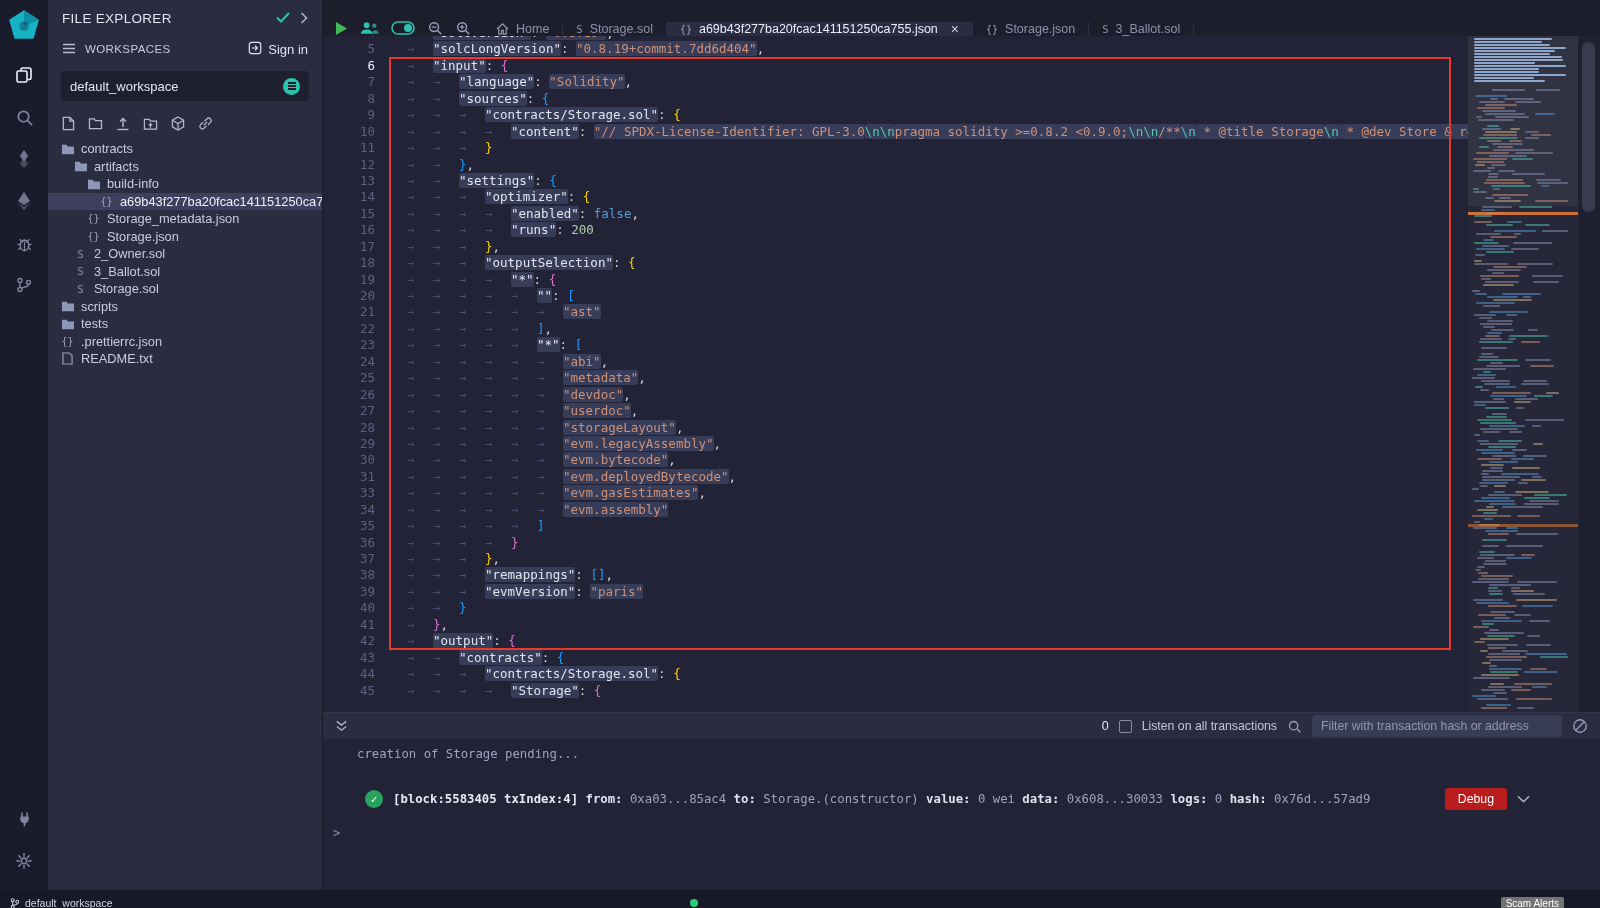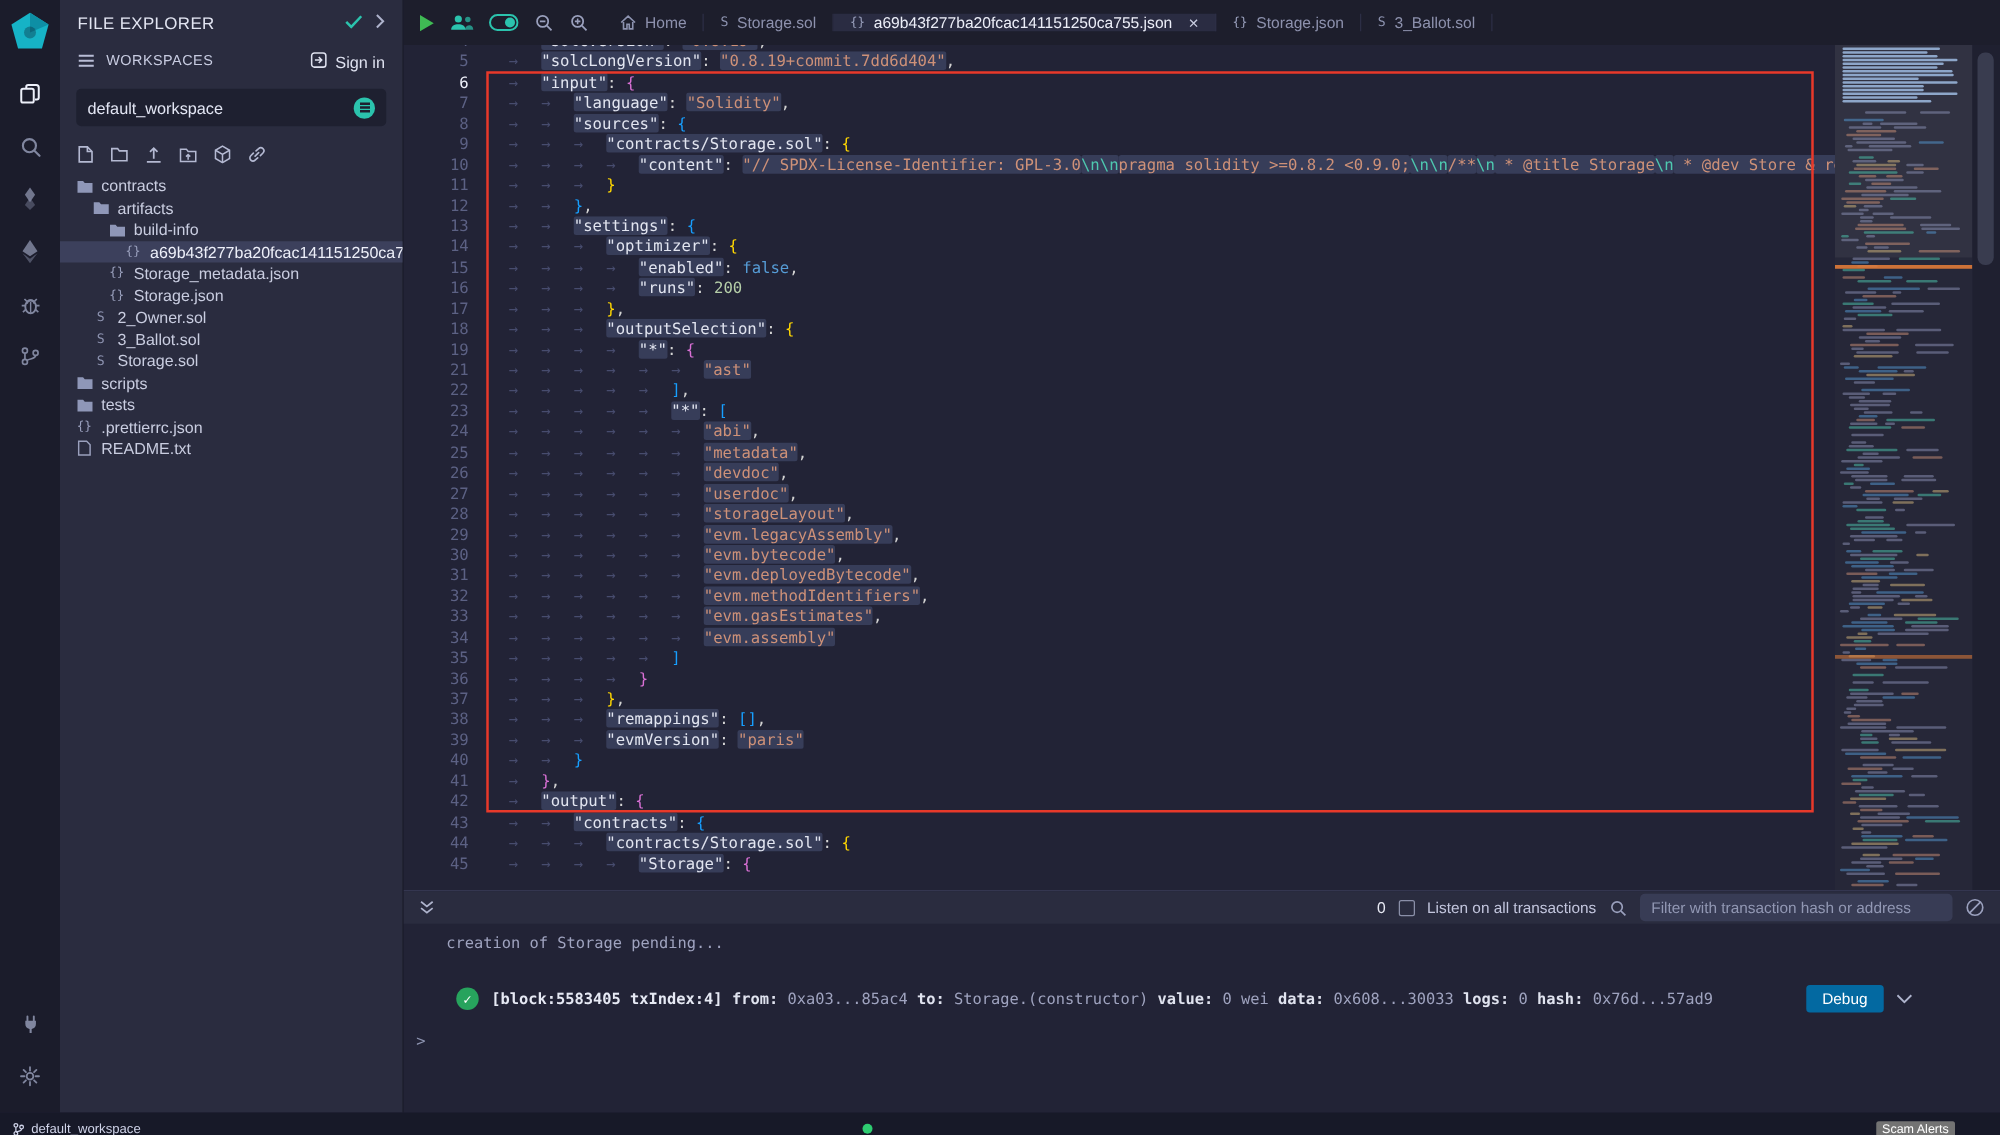--- a/index.html
+++ b/index.html
@@ -32,21 +32,21 @@
   .fe-tools .tool{cursor:pointer;display:flex;align-items:center}
   .tree{font-size:12.8px;color:#c9cde0}
   .tree-item{height:17.5px;display:flex;align-items:center;gap:6px;cursor:pointer;white-space:nowrap;overflow:hidden}
   .tree-item.selected{background:#3c405c;color:#eef0fa}
   .tree-ic{width:15px;display:inline-flex;justify-content:center;color:#929ab8;flex-shrink:0}
   .json-glyph{font-family:"DejaVu Sans Mono",monospace;font-size:10px;color:#9aa0bd}
   .sol-glyph{font-family:"DejaVu Sans Mono",monospace;font-size:10.5px;color:#8d93b0}
 
   
   .main{flex:1;display:flex;flex-direction:column;min-width:0}
-  .tabbar{height:36px;background:#1d1e2c;display:flex;align-items:center;flex-shrink:0}
+  .tabbar{height:36px;background:#1d1e2c;display:flex;align-items:flex-end;flex-shrink:0}
   .run-controls{display:flex;align-items:center;gap:12px;padding:0 12px}
   .rc{cursor:pointer;display:flex;align-items:center}
   .tabs{display:flex;align-items:stretch}
   .tab{display:flex;align-items:center;gap:7px;padding:0 13px;border-right:1px solid #2c2e45;color:#8d91ad;font-size:12.5px;cursor:pointer;white-space:nowrap}
   .tab.active{background:#2a2c42;color:#eceef8}
   .tab-ic{color:#8d93b0;display:inline-flex;align-items:center}
   .tab .close{margin-left:6px;color:#c9cde0;font-size:14px;line-height:1;cursor:pointer}
 
   
   .editor-wrap{flex:1;display:flex;min-height:0;background:#222336;position:relative;overflow:hidden}
@@ -87,21 +87,21 @@
   .filter-input::placeholder{color:#9298b4}
   .ban{color:#9aa0bd;display:flex;cursor:pointer}
   .term-body{flex:1;padding:7px 0 0 0;font-family:"DejaVu Sans Mono",monospace;font-size:12.3px;color:#9fa3bf;position:relative}
   .term-line{padding-left:34px;line-height:16px}
   .tx-row{display:flex;align-items:center;margin-top:26px;padding:0 70px 0 42px;gap:10px}
   .tx-check{width:18px;height:18px;border-radius:50%;background:#27a35d;color:#fff;font-size:11px;display:flex;align-items:center;justify-content:center;flex-shrink:0}
   .tx-text{flex:1;white-space:nowrap;overflow:hidden}
   .tx-block{color:#e6e9f4;font-weight:bold}
   .tx-key{color:#e0e3ef;font-weight:bold}
   .tx-val{color:#9fa3bf}
-  .debug-btn{background:#0369a1;color:#fff;border:none;border-radius:3px;font-size:12.3px;padding:4px 13px;cursor:pointer;font-family:"Liberation Sans",sans-serif}
+  .debug-btn{background:#b91c1c;color:#fff;border:none;border-radius:3px;font-size:12.3px;padding:4px 13px;cursor:pointer;font-family:"Liberation Sans",sans-serif}
   .tx-chev{color:#aeb3cc;cursor:pointer;display:flex}
   .prompt{padding-left:10px;margin-top:16px;color:#8d93b0}
 
   
   .statusbar{height:18px;background:#171928;display:flex;align-items:center;padding:2px 10px 0;font-size:10.5px;color:#cfd3e8;overflow:hidden;flex-shrink:0}
   .sb-left{display:flex;align-items:center;gap:5px;padding-top:6px}
   .sb-mid{position:absolute;left:690px;display:flex;align-items:center;gap:5px;padding-top:6px}
   .sb-dot{width:8px;height:8px;border-radius:50%;background:#2ecc71}
   .sb-right{margin-left:auto;display:flex;align-items:center;gap:8px;padding-top:6px;margin-right:26px}
   .scam{background:#737373;color:#fff;border-radius:2px;padding:1px 5px;font-size:10px;white-space:nowrap}
@@ -429,32 +429,32 @@
               <div class="code-line"><span class="ln">10</span><span class="lc"><span class="ind">→</span><span class="ind">→</span><span class="ind">→</span><span class="ind">→</span><span class="t-k">"content"</span><span class="t-c">: </span><span class="t-s">"// SPDX-License-Identifier: GPL-3.0</span><span class="t-e">\n\n</span><span class="t-s">pragma solidity &gt;=0.8.2 &lt;0.9.0;</span><span class="t-e">\n\n</span><span class="t-s">/**</span><span class="t-e">\n</span><span class="t-s"> * @title Storage</span><span class="t-e">\n</span><span class="t-s"> * @dev Store &amp; retrieve value in a va</span></span></div>
               <div class="code-line"><span class="ln">11</span><span class="lc"><span class="ind">→</span><span class="ind">→</span><span class="ind">→</span><span class="t-p1">}</span></span></div>
               <div class="code-line"><span class="ln">12</span><span class="lc"><span class="ind">→</span><span class="ind">→</span><span class="t-p3">}</span><span class="t-c">,</span></span></div>
               <div class="code-line"><span class="ln">13</span><span class="lc"><span class="ind">→</span><span class="ind">→</span><span class="t-k">"settings"</span><span class="t-c">: </span><span class="t-p3">{</span></span></div>
               <div class="code-line"><span class="ln">14</span><span class="lc"><span class="ind">→</span><span class="ind">→</span><span class="ind">→</span><span class="t-k">"optimizer"</span><span class="t-c">: </span><span class="t-p1">{</span></span></div>
               <div class="code-line"><span class="ln">15</span><span class="lc"><span class="ind">→</span><span class="ind">→</span><span class="ind">→</span><span class="ind">→</span><span class="t-k">"enabled"</span><span class="t-c">: </span><span class="t-b">false</span><span class="t-c">,</span></span></div>
               <div class="code-line"><span class="ln">16</span><span class="lc"><span class="ind">→</span><span class="ind">→</span><span class="ind">→</span><span class="ind">→</span><span class="t-k">"runs"</span><span class="t-c">: </span><span class="t-n">200</span></span></div>
               <div class="code-line"><span class="ln">17</span><span class="lc"><span class="ind">→</span><span class="ind">→</span><span class="ind">→</span><span class="t-p1">}</span><span class="t-c">,</span></span></div>
               <div class="code-line"><span class="ln">18</span><span class="lc"><span class="ind">→</span><span class="ind">→</span><span class="ind">→</span><span class="t-k">"outputSelection"</span><span class="t-c">: </span><span class="t-p1">{</span></span></div>
               <div class="code-line"><span class="ln">19</span><span class="lc"><span class="ind">→</span><span class="ind">→</span><span class="ind">→</span><span class="ind">→</span><span class="t-k">"*"</span><span class="t-c">: </span><span class="t-p2">{</span></span></div>
+              <div class="code-line"><span class="ln">20</span><span class="lc"><span class="ind">→</span><span class="ind">→</span><span class="ind">→</span><span class="ind">→</span><span class="ind">→</span><span class="t-k">""</span><span class="t-c">: </span><span class="t-p3">[</span></span></div>
               <div class="code-line"><span class="ln">21</span><span class="lc"><span class="ind">→</span><span class="ind">→</span><span class="ind">→</span><span class="ind">→</span><span class="ind">→</span><span class="ind">→</span><span class="t-s">"ast"</span></span></div>
               <div class="code-line"><span class="ln">22</span><span class="lc"><span class="ind">→</span><span class="ind">→</span><span class="ind">→</span><span class="ind">→</span><span class="ind">→</span><span class="t-p3">]</span><span class="t-c">,</span></span></div>
               <div class="code-line"><span class="ln">23</span><span class="lc"><span class="ind">→</span><span class="ind">→</span><span class="ind">→</span><span class="ind">→</span><span class="ind">→</span><span class="t-k">"*"</span><span class="t-c">: </span><span class="t-p3">[</span></span></div>
               <div class="code-line"><span class="ln">24</span><span class="lc"><span class="ind">→</span><span class="ind">→</span><span class="ind">→</span><span class="ind">→</span><span class="ind">→</span><span class="ind">→</span><span class="t-s">"abi"</span><span class="t-c">,</span></span></div>
               <div class="code-line"><span class="ln">25</span><span class="lc"><span class="ind">→</span><span class="ind">→</span><span class="ind">→</span><span class="ind">→</span><span class="ind">→</span><span class="ind">→</span><span class="t-s">"metadata"</span><span class="t-c">,</span></span></div>
               <div class="code-line"><span class="ln">26</span><span class="lc"><span class="ind">→</span><span class="ind">→</span><span class="ind">→</span><span class="ind">→</span><span class="ind">→</span><span class="ind">→</span><span class="t-s">"devdoc"</span><span class="t-c">,</span></span></div>
               <div class="code-line"><span class="ln">27</span><span class="lc"><span class="ind">→</span><span class="ind">→</span><span class="ind">→</span><span class="ind">→</span><span class="ind">→</span><span class="ind">→</span><span class="t-s">"userdoc"</span><span class="t-c">,</span></span></div>
               <div class="code-line"><span class="ln">28</span><span class="lc"><span class="ind">→</span><span class="ind">→</span><span class="ind">→</span><span class="ind">→</span><span class="ind">→</span><span class="ind">→</span><span class="t-s">"storageLayout"</span><span class="t-c">,</span></span></div>
               <div class="code-line"><span class="ln">29</span><span class="lc"><span class="ind">→</span><span class="ind">→</span><span class="ind">→</span><span class="ind">→</span><span class="ind">→</span><span class="ind">→</span><span class="t-s">"evm.legacyAssembly"</span><span class="t-c">,</span></span></div>
               <div class="code-line"><span class="ln">30</span><span class="lc"><span class="ind">→</span><span class="ind">→</span><span class="ind">→</span><span class="ind">→</span><span class="ind">→</span><span class="ind">→</span><span class="t-s">"evm.bytecode"</span><span class="t-c">,</span></span></div>
               <div class="code-line"><span class="ln">31</span><span class="lc"><span class="ind">→</span><span class="ind">→</span><span class="ind">→</span><span class="ind">→</span><span class="ind">→</span><span class="ind">→</span><span class="t-s">"evm.deployedBytecode"</span><span class="t-c">,</span></span></div>
-              <div class="code-line"><span class="ln">32</span><span class="lc"><span class="ind">→</span><span class="ind">→</span><span class="ind">→</span><span class="ind">→</span><span class="ind">→</span><span class="ind">→</span><span class="t-s">"evm.methodIdentifiers"</span><span class="t-c">,</span></span></div>
               <div class="code-line"><span class="ln">33</span><span class="lc"><span class="ind">→</span><span class="ind">→</span><span class="ind">→</span><span class="ind">→</span><span class="ind">→</span><span class="ind">→</span><span class="t-s">"evm.gasEstimates"</span><span class="t-c">,</span></span></div>
               <div class="code-line"><span class="ln">34</span><span class="lc"><span class="ind">→</span><span class="ind">→</span><span class="ind">→</span><span class="ind">→</span><span class="ind">→</span><span class="ind">→</span><span class="t-s">"evm.assembly"</span></span></div>
               <div class="code-line"><span class="ln">35</span><span class="lc"><span class="ind">→</span><span class="ind">→</span><span class="ind">→</span><span class="ind">→</span><span class="ind">→</span><span class="t-p3">]</span></span></div>
               <div class="code-line"><span class="ln">36</span><span class="lc"><span class="ind">→</span><span class="ind">→</span><span class="ind">→</span><span class="ind">→</span><span class="t-p2">}</span></span></div>
               <div class="code-line"><span class="ln">37</span><span class="lc"><span class="ind">→</span><span class="ind">→</span><span class="ind">→</span><span class="t-p1">}</span><span class="t-c">,</span></span></div>
               <div class="code-line"><span class="ln">38</span><span class="lc"><span class="ind">→</span><span class="ind">→</span><span class="ind">→</span><span class="t-k">"remappings"</span><span class="t-c">: </span><span class="t-p3">[]</span><span class="t-c">,</span></span></div>
               <div class="code-line"><span class="ln">39</span><span class="lc"><span class="ind">→</span><span class="ind">→</span><span class="ind">→</span><span class="t-k">"evmVersion"</span><span class="t-c">: </span><span class="t-s">"paris"</span></span></div>
               <div class="code-line"><span class="ln">40</span><span class="lc"><span class="ind">→</span><span class="ind">→</span><span class="t-p3">}</span></span></div>
               <div class="code-line"><span class="ln">41</span><span class="lc"><span class="ind">→</span><span class="t-p2">}</span><span class="t-c">,</span></span></div>
               <div class="code-line"><span class="ln">42</span><span class="lc"><span class="ind">→</span><span class="t-k">"output"</span><span class="t-c">: </span><span class="t-p2">{</span></span></div>

